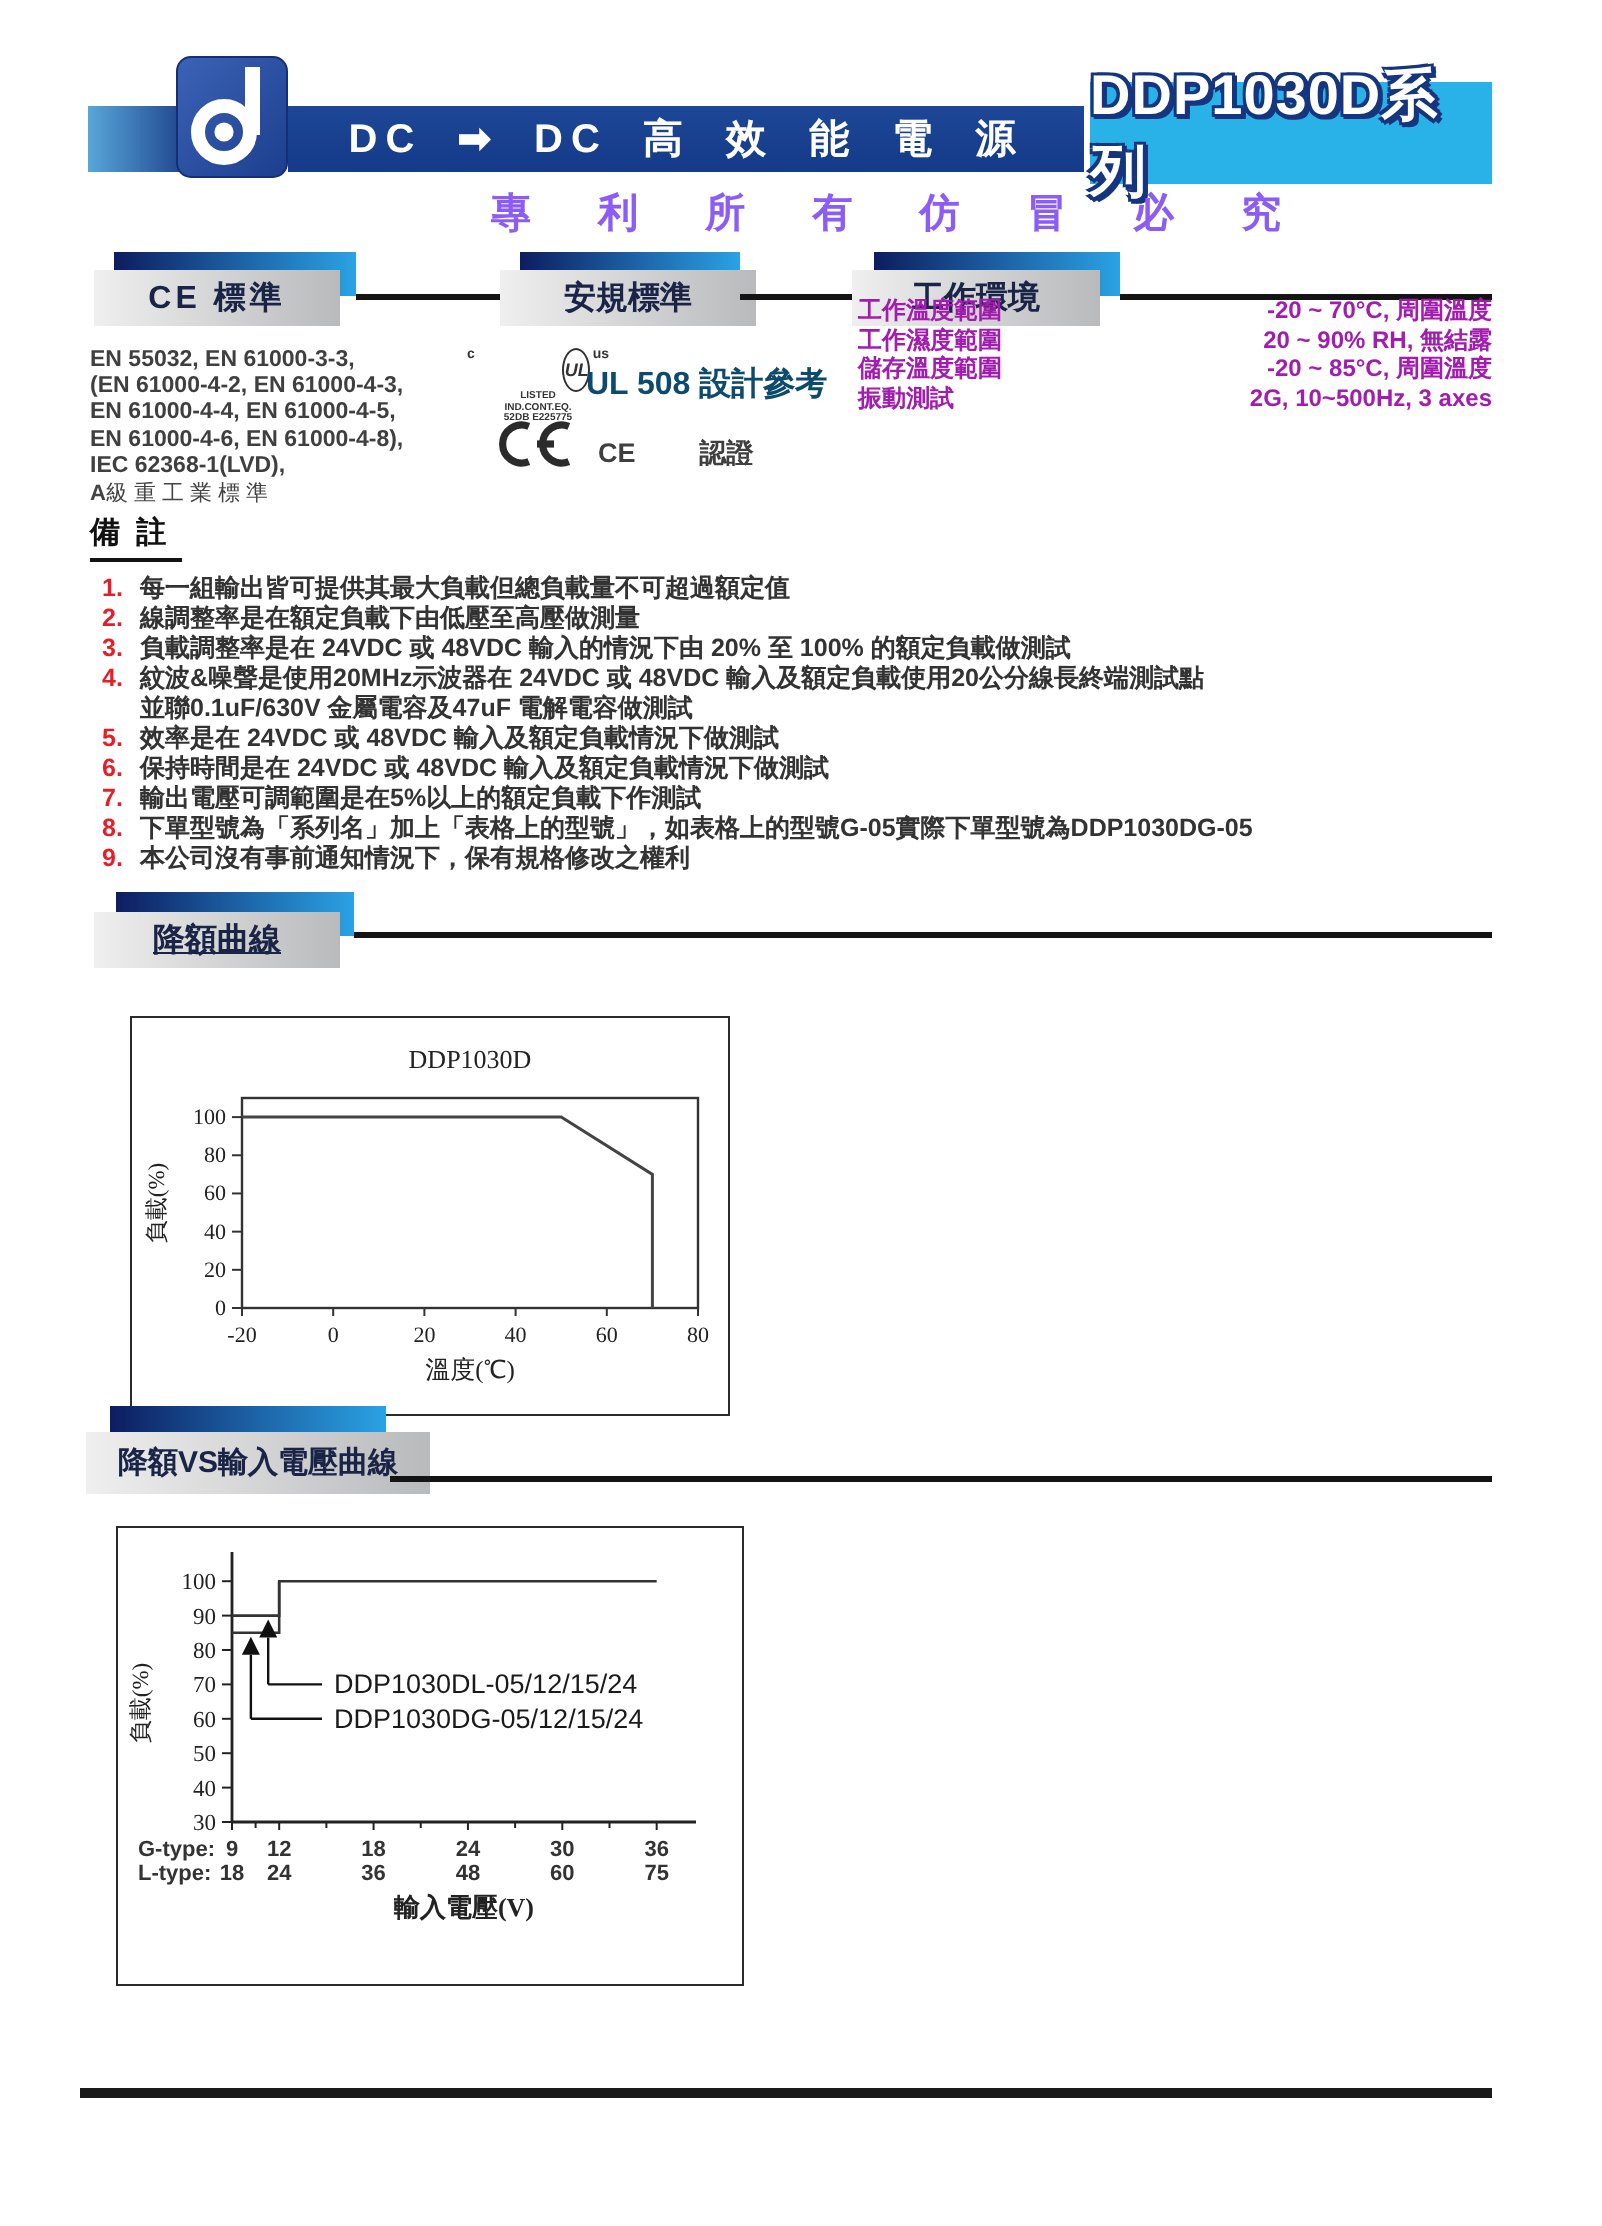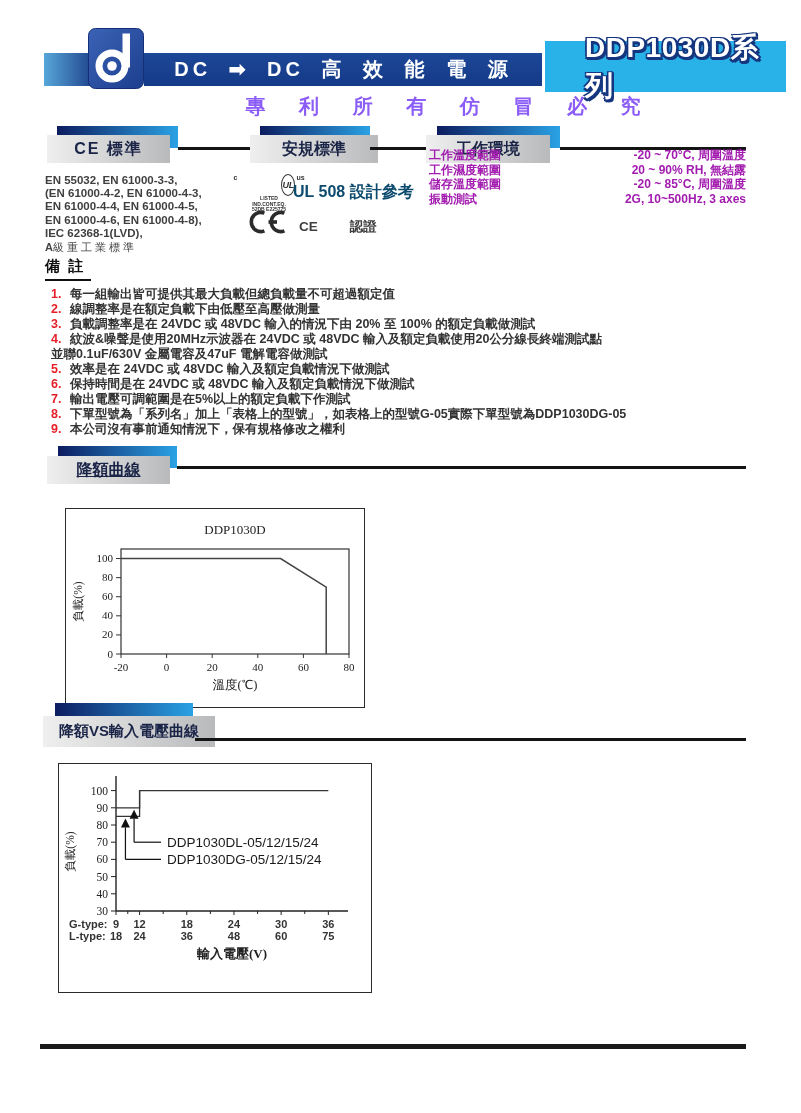--- a/index.html
+++ b/index.html
@@ -8,21 +8,21 @@
 
   
   .hdr-strip{position:absolute;left:44px;top:53px;width:58px;height:33px;
              background:linear-gradient(90deg,#57a7d9,#15317f);}
   .logo{position:absolute;left:88px;top:28px;width:56px;height:64px;}
   .navy-bar{position:absolute;left:144px;top:53px;width:398px;height:33px;
             background:linear-gradient(180deg,#1d4797,#143a88);
             display:flex;align-items:center;justify-content:center;}
   .navy-bar span{color:#fff;font-size:20px;font-weight:bold;letter-spacing:4px;word-spacing:8px;white-space:nowrap;}
   .series-box{position:absolute;left:545px;top:41px;width:201px;height:51px;background:#29b2e8;
-              display:flex;align-items:center;justify-content:center;padding-left:40px;}
+              display:flex;align-items:center;justify-content:center;}
   .series-box span{color:#fff;font-size:28px;font-weight:800;letter-spacing:0.5px;
     text-shadow:2.5px 2.5px 0 #15357f,-1.5px -1.5px 0 #15357f,1.5px -1.5px 0 #15357f,
     -1.5px 1.5px 0 #15357f,2.5px 0 0 #15357f,0 2.5px 0 #15357f;}
   .patent{position:absolute;left:150px;top:93px;width:600px;text-align:center;
           color:#8b5cf6;font-size:20px;font-weight:bold;letter-spacing:14px;}
 
   
   .sec .bar{position:absolute;background:linear-gradient(90deg,#0d1d60,#2aa2e4);}
   .sec .box{position:absolute;background:linear-gradient(90deg,#efefef,#b9babc);
             display:flex;align-items:center;justify-content:center;
@@ -49,21 +49,21 @@
   .ce-text .gap{display:inline-block;width:32px;}
 
   .env{position:absolute;left:429px;top:148px;width:317px;font-size:12px;font-weight:bold;color:#a21caf;}
   .env-row{display:flex;justify-content:space-between;line-height:14.5px;}
 
   .notes-title{position:absolute;left:45px;top:257px;font-size:15px;font-weight:bold;color:#111;
                border-bottom:2.5px solid #111;padding:0 6px 3px 0;letter-spacing:2px;}
   .notes{position:absolute;left:51px;top:287px;font-size:12.5px;font-weight:bold;color:#333;}
   .note-row{display:flex;line-height:15px;}
   .note-num{color:#e61e28;width:19px;flex:0 0 19px;}
-  .note-cont{line-height:15px;}
+  .note-cont{margin-left:19px;line-height:15px;}
 
   
   .chart-box{position:absolute;background:#fff;border:1.6px solid #2b2b2b;}
   #chart1{left:65px;top:508px;width:298px;height:198px;}
   #chart2{left:58px;top:763px;width:312px;height:228px;}
   .bottom-line{position:absolute;left:40px;top:1044px;width:706px;height:5px;background:#1a1a1a;}
 </style>
 </head>
 <body>
 

